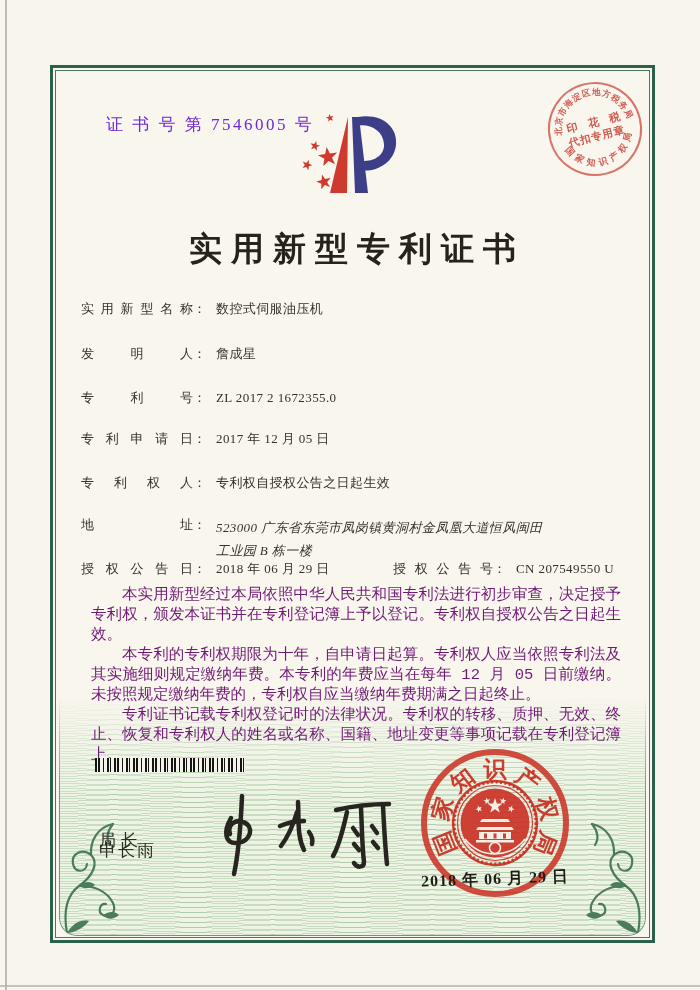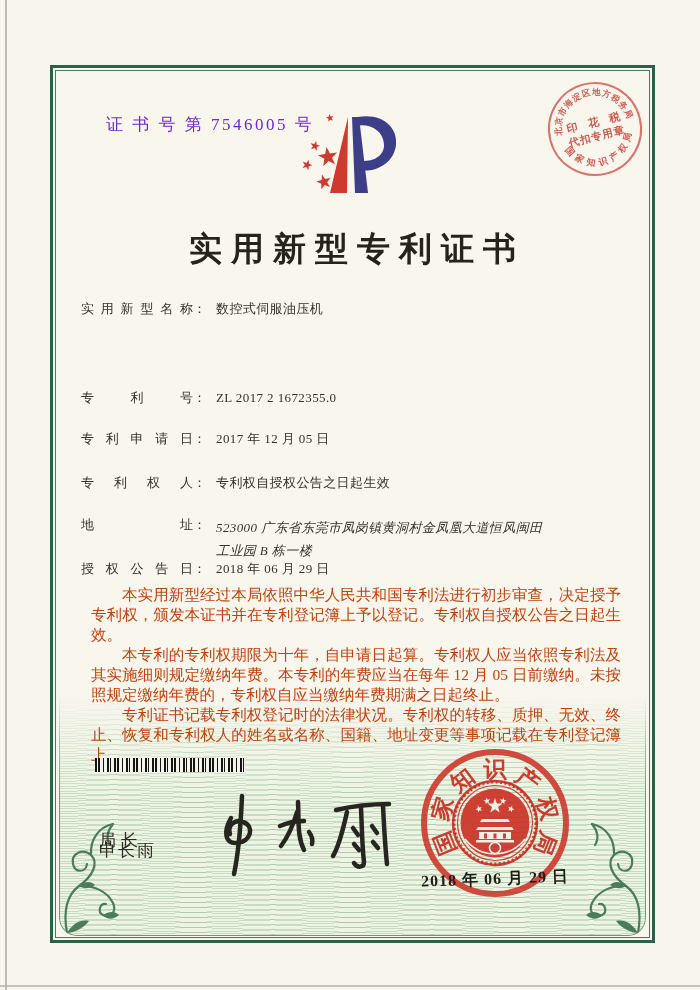--- a/index.html
+++ b/index.html
@@ -32,21 +32,21 @@
   .fieldrow{position:absolute;left:28px;font-size:13px;color:#35322b;white-space:nowrap;}
   .flabel{display:inline-block;width:112px;text-align:justify;text-align-last:justify;vertical-align:top;}
   .colon{margin-right:10px;}
   .fval{letter-spacing:.4px;}
   .addr-val{display:inline-block;white-space:normal;width:412px;line-height:23px;vertical-align:top;}
   .addr-val span{display:block;font-style:italic;}
   .grant-no{position:absolute;left:312px;top:0;white-space:nowrap;}
   .grant-no .flabel{width:100px;}
 
   .paras{position:absolute;left:38px;top:517px;width:530px;font-size:15.5px;line-height:20px;
-         text-align:justify;color:#c2410c;}
+         text-align:justify;color:#701a75;font-family:Liberation Mono, monospace;}
   .paras p{margin:0;text-indent:2em;}
 
   .barcode{position:absolute;left:42px;top:690px;width:150px;height:14px;
     background:repeating-linear-gradient(90deg,#141412 0 2px,#f4f2ea 2px 3px,#141412 3px 5px,#f4f2ea 5px 8px,
       #141412 8px 9px,#f4f2ea 9px 12px,#141412 12px 14px,#f4f2ea 14px 15px,#141412 15px 16px,#f4f2ea 16px 19px);}
 
   .signer-title{position:absolute;left:46px;top:761px;font-size:17px;letter-spacing:5px;color:#2f2c26;}
   .signer-name{position:absolute;left:46px;top:771px;font-size:17px;letter-spacing:2px;color:#2f2c26;}
   .signature{position:absolute;left:148px;top:720px;}
 
@@ -125,34 +125,40 @@
         <use href="#star" transform="translate(8,57) scale(0.55) rotate(20)"></use>
         <use href="#star" transform="translate(25,74) scale(0.78) rotate(-15)"></use>
       </g>
     </svg>
 
     <div class="title">实用新型专利证书</div>
 
     <div class="fieldrow" style="top:232px">
       <span class="flabel">实用新型名称</span><span class="colon">：</span><span class="fval">数控式伺服油压机</span>
     </div>
+    <div class="fieldrow" style="top:277px">
+      <span class="flabel">发明人</span><span class="colon">：</span><span class="fval">詹成星</span>
+    </div>
     <div class="fieldrow" style="top:321px">
       <span class="flabel">专利号</span><span class="colon">：</span><span class="fval">ZL 2017 2 1672355.0</span>
     </div>
     <div class="fieldrow" style="top:362px">
       <span class="flabel">专利申请日</span><span class="colon">：</span><span class="fval">2017 年 12 月 05 日</span>
     </div>
     <div class="fieldrow" style="top:406px">
       <span class="flabel">专利权人</span><span class="colon">：</span><span class="fval">专利权自授权公告之日起生效</span>
     </div>
     <div class="fieldrow" style="top:448px">
       <span class="flabel">地址</span><span class="colon">：</span><span class="fval addr-val"><span>523000 广东省东莞市凤岗镇黄洞村金凤凰大道恒风闽田</span><span>工业园 B 栋一楼</span></span>
     </div>
     <div class="fieldrow" style="top:492px">
       <span class="flabel">授权公告日</span><span class="colon">：</span><span class="fval">2018 年 06 月 29 日</span>
+      <span class="grant-no">
+        <span class="flabel">授权公告号</span><span class="colon">：</span><span class="fval">CN 207549550 U</span>
+      </span>
     </div>
 
     <div class="paras">
       <p>本实用新型经过本局依照中华人民共和国专利法进行初步审查，决定授予专利权，颁发本证书并在专利登记簿上予以登记。专利权自授权公告之日起生效。</p>
       <p>本专利的专利权期限为十年，自申请日起算。专利权人应当依照专利法及其实施细则规定缴纳年费。本专利的年费应当在每年 12 月 05 日前缴纳。未按照规定缴纳年费的，专利权自应当缴纳年费期满之日起终止。</p>
       <p>专利证书记载专利权登记时的法律状况。专利权的转移、质押、无效、终止、恢复和专利权人的姓名或名称、国籍、地址变更等事项记载在专利登记簿上。</p>
     </div>
 
     <div class="barcode"></div>
 

